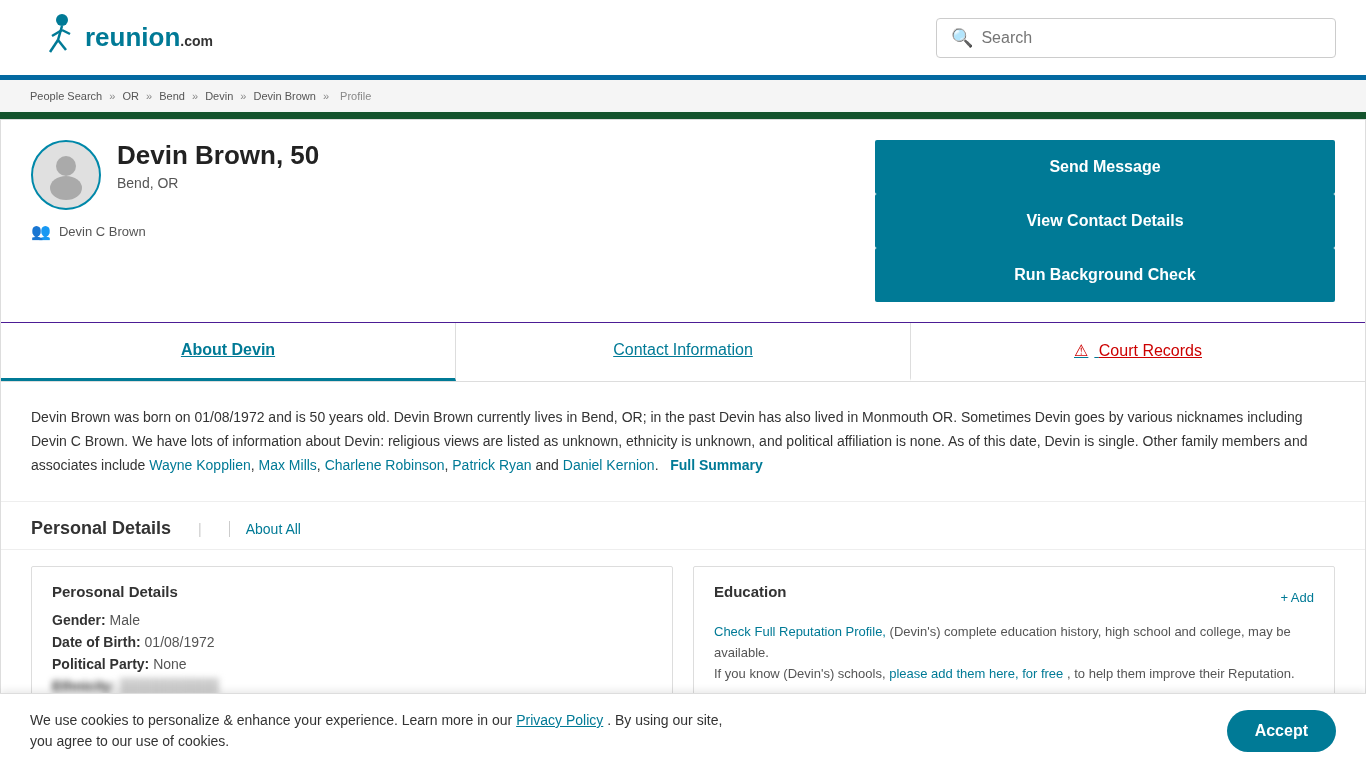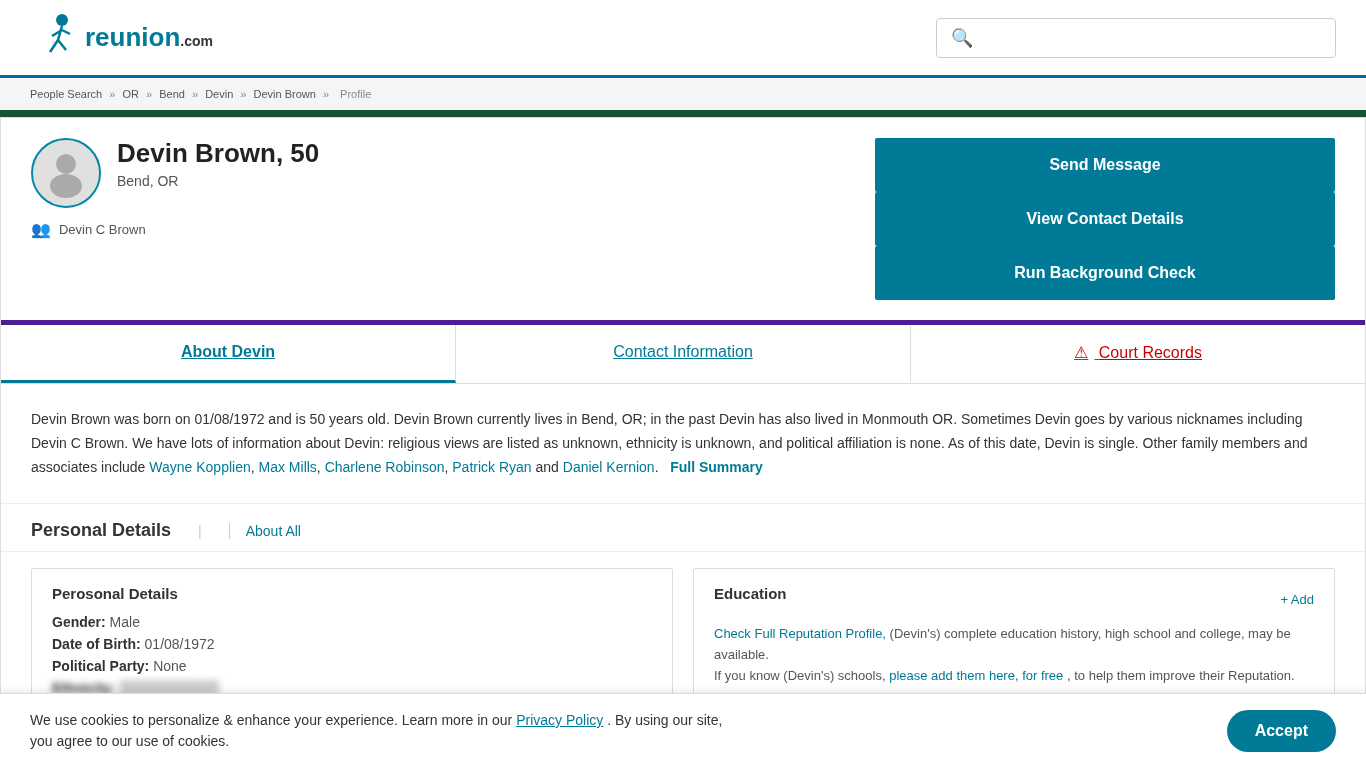--- a/index.html
+++ b/index.html
@@ -4,21 +4,21 @@
   <style>
     * { box-sizing: border-box; margin: 0; padding: 0; }
     body { font-family: Arial, sans-serif; font-size: 14px; color: #333; background: #fff; }
 
     
     .header {
       display: flex;
       align-items: center;
       justify-content: space-between;
       padding: 10px 30px;
-      border-bottom: 3px solid #0369a1;
+      border-bottom: 5px solid #0369a1;
       background: #fff;
     }
     .search-box {
       display: flex;
       align-items: center;
       border: 1px solid #ccc;
       border-radius: 4px;
       padding: 8px 14px;
       width: 400px;
       background: #fff;
@@ -50,21 +50,21 @@
     
     .main-wrapper {
       border: 1px solid #ddd;
       margin: 0;
     }
 
     
     .profile-section {
       display: flex;
       padding: 20px 30px;
-      border-bottom: 5px solid #4c1d95;
+      border-bottom: 1px solid #4c1d95;
       background: #fff;
     }
     .profile-left {
       flex: 1;
     }
     .profile-header {
       display: flex;
       align-items: flex-start;
       margin-bottom: 12px;
     }
@@ -282,20 +282,21 @@
       <line x1="32" y1="16" x2="28" y2="30" stroke="#007a96" stroke-width="2.5"></line>
       <line x1="28" y1="30" x2="20" y2="42" stroke="#007a96" stroke-width="2.5"></line>
       <line x1="28" y1="30" x2="36" y2="40" stroke="#007a96" stroke-width="2.5"></line>
       <line x1="32" y1="20" x2="22" y2="26" stroke="#007a96" stroke-width="2.5"></line>
       <line x1="32" y1="20" x2="40" y2="24" stroke="#007a96" stroke-width="2.5"></line>
     </svg>
     <span style="font-size:26px;font-weight:bold;color:#007a96;"><span>reunion</span><span style="font-size:14px;color:#333;">.com</span></span>
   </div>
   <div class="search-box">
     <span class="search-icon-wrap">🔍</span>
+    <input type="text" placeholder="Search" style="">
   </div>
 </div>
 
 <div class="breadcrumb">
   <a href="#">People Search</a>
   <span> » </span>
   <a href="#">OR</a>
   <span> » </span>
   <a href="#">Bend</a>
   <span> » </span>

